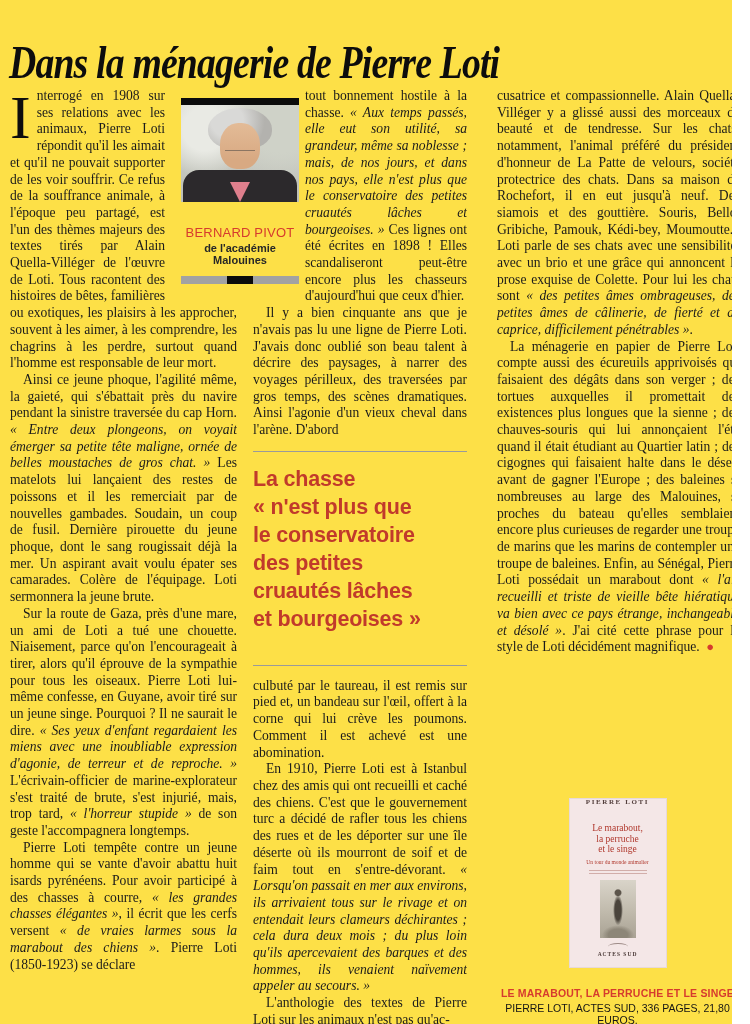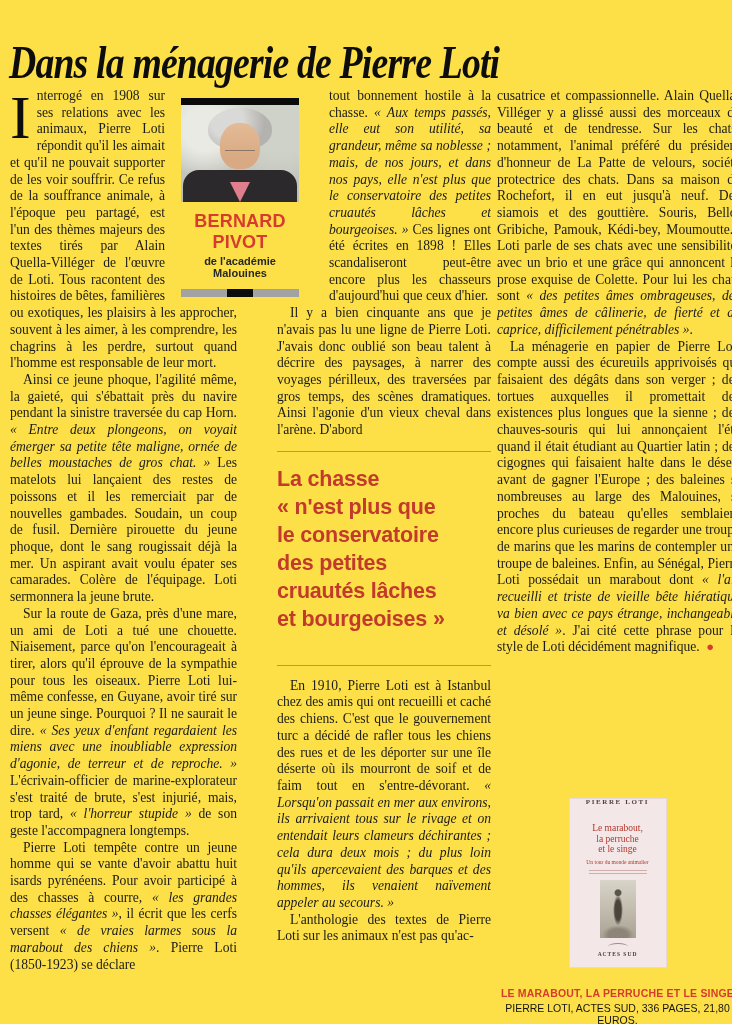--- a/index.html
+++ b/index.html
@@ -8,21 +8,21 @@
 
   
   .headline{position:absolute;left:9px;top:6px;width:740px;
     font-family:"Liberation Serif",serif;font-style:italic;font-weight:700;
     font-size:46px;line-height:52px;color:#0d0d0d;letter-spacing:-1px;
     transform:scaleX(0.82);transform-origin:left top;white-space:nowrap;}
 
   
   .col{position:absolute;top:88px;color:var(--body_text);}
   .col1{left:10px;width:227px;height:932px;overflow:hidden;}
-  .col2{left:253px;width:214px;height:936px;overflow:hidden;margin-left:24px;}
+  .col2{left:253px;width:214px;height:936px;overflow:hidden;}
   .col3{left:497px;width:243px;height:700px;overflow:hidden;}
 
   .para{margin:0;font-size:13.6px;line-height:16.7px;text-align:justify;
         text-indent:13px;hyphens:auto;-webkit-hyphens:auto;}
   .para.noind{text-indent:0;}
   .para i{font-style:italic;}
   .para.drop::first-letter{float:left;font-size:62px;line-height:50px;
         padding:4px 6px 0 0;font-weight:400;color:#0d0d0d;}
   .spacer-r{float:right;width:72px;height:210px;}
   .spacer-l{float:left;width:52px;height:210px;}
@@ -49,22 +49,22 @@
      border-radius:50% 50% 45% 45%;}
   .ph-face{position:absolute;top:18px;left:39px;width:40px;height:46px;
      background:linear-gradient(180deg,#e3bb97 0%,#d8a982 80%);
      border-radius:46% 46% 42% 42%;}
   .ph-glasses{position:absolute;top:36px;left:44px;width:30px;height:9px;
      border-bottom:1.5px solid #6b5d52;opacity:.7;}
   .ph-jacket{position:absolute;bottom:0;left:2px;width:114px;height:32px;
      background:#2c292c;border-radius:16px 16px 0 0;}
   .ph-shirt{position:absolute;bottom:0;left:49px;width:20px;height:20px;
      background:#df7f8d;clip-path:polygon(50% 100%,0 0,100% 0);}
-  .byline-name{margin-top:9px;text-align:center;
-     font-family:"Liberation Sans",sans-serif;font-weight:700;font-size:18px;
+  .byline-name{margin-top:23px;text-align:center;
+     font-family:"Liberation Sans",sans-serif;font-weight:400;font-size:13px;
      color:var(--byline_red);letter-spacing:0.2px;}
   .byline-affil{margin-top:2px;text-align:center;
      font-family:"Liberation Sans",sans-serif;font-weight:700;font-size:11px;
      color:#272727;}
   .sepbar{position:relative;height:8px;background:var(--bar_gray);}
   .byline .sepbar{margin-top:10px;}
   .bar-black{position:absolute;top:0;left:50%;transform:translateX(-50%);
      width:26px;height:100%;background:var(--bar_black);}
 
   
@@ -135,20 +135,21 @@
       </div>
     <div class="pullquote">
       <div class="pq-text">La chasse
 « n'est plus que
 le conservatoire
 des petites
 cruautés lâches
 et bourgeoises »</div>
     </div>
     <div id="col2-after">
+        <p class="para noind"><span>culbuté par le taureau, il est remis sur pied et, un bandeau sur l'œil, offert à la corne qui lui crève les poumons. Comment il est achevé est une abomination.</span></p>
         <p class="para"><span>En 1910, Pierre Loti est à Istanbul chez des amis qui ont recueilli et caché des chiens. C'est que le gouvernement turc a décidé de rafler tous les chiens des rues et de les déporter sur une île déserte où ils mourront de soif et de faim tout en s'entre-dévorant. </span><i>« Lorsqu'on passait en mer aux environs, ils arrivaient tous sur le rivage et on entendait leurs clameurs déchirantes ; cela dura deux mois ; du plus loin qu'ils apercevaient des barques et des hommes, ils venaient naïvement appeler au secours. »</i></p>
         <p class="para"><span>L'anthologie des textes de Pierre Loti sur les animaux n'est pas qu'ac-</span></p>
       </div>
   </div>
 
   <div class="col col3" id="col3">
       <p class="para noind"><span>cusatrice et compassionnelle. Alain Quella-Villéger y a glissé aussi des morceaux de beauté et de tendresse. Sur les chats, notamment, l'animal préféré du président d'honneur de La Patte de velours, société protectrice des chats. Dans sa maison de Rochefort, il en eut jusqu'à neuf. Des siamois et des gouttière. Souris, Bello, Gribiche, Pamouk, Kédi-bey, Moumoutte... Loti parle de ses chats avec une sensibilité, avec un brio et une grâce qui annoncent la prose exquise de Colette. Pour lui les chats sont </span><i>« des petites âmes ombrageuses, des petites âmes de câlinerie, de fierté et de caprice, difficilement pénétrables »</i><span>.</span></p>
       <p class="para"><span>La ménagerie en papier de Pierre Loti compte aussi des écureuils apprivoisés qui faisaient des dégâts dans son verger ; des tortues auxquelles il promettait des existences plus longues que la sienne ; des chauves-souris qui lui annonçaient l'été quand il était étudiant au Quartier latin ; des cigognes qui faisaient halte dans le désert avant de gagner l'Europe ; des baleines si nombreuses au large des Malouines, si proches du bateau qu'elles semblaient encore plus curieuses de regarder une troupe de marins que les marins de contempler une troupe de baleines. Enfin, au Sénégal, Pierre Loti possédait un marabout dont </span><i>« l'air recueilli et triste de vieille bête hiératique va bien avec ce pays étrange, inchangeable et désolé »</i><span>. J'ai cité cette phrase pour le style de Loti décidément magnifique. </span><span class="endmark">●</span></p>
     </div>
 

